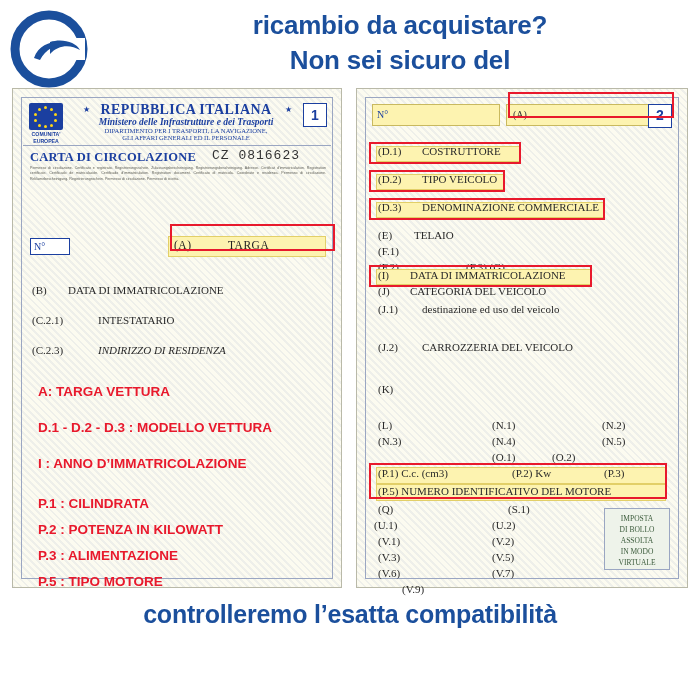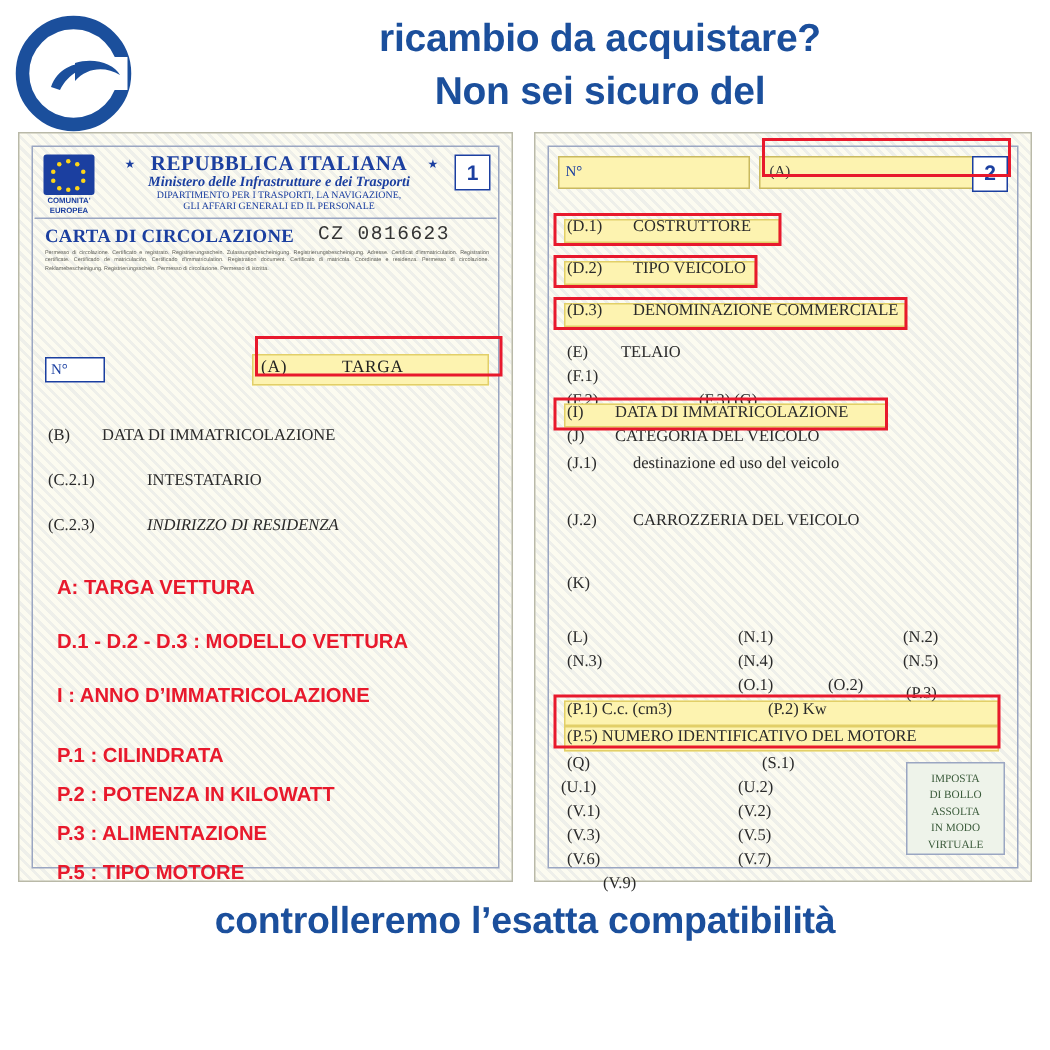--- a/index.html
+++ b/index.html
@@ -430,21 +430,21 @@
     <div class="frow" style="left:12px; top:337px;">(N.3)</div>
     <div class="frow" style="left:126px; top:337px;">(N.4)</div>
     <div class="frow" style="left:236px; top:337px;">(N.5)</div>
 
     <div class="frow" style="left:126px; top:353px;">(O.1)</div>
     <div class="frow" style="left:186px; top:353px;">(O.2)</div>
 
     <div class="hl" style="left:10px; top:369px; width:290px; height:17px;"></div>
     <div class="frow" style="left:12px; top:369px;">(P.1) C.c. (cm3)</div>
     <div class="frow" style="left:146px; top:369px;">(P.2) Kw</div>
-    <div class="frow" style="left:238px; top:358px;font-family:Liberation Serif, serif;">(P.3)</div>
+    <div class="frow" style="left:238px; top:369px;font-family:Liberation Serif, serif;">(P.3)</div>
 
     <div class="hl" style="left:10px; top:386px; width:290px; height:17px;"></div>
     <div class="frow" style="left:12px; top:387px;">(P.5) NUMERO IDENTIFICATIVO DEL MOTORE</div>
 
     <div class="frow" style="left:12px; top:405px;">(Q)</div>
     <div class="frow" style="left:126px; top:405px;padding-left:16px;">(S.1)</div>
 
     <div class="frow" style="left:8px; top:421px;">(U.1)</div>
     <div class="frow" style="left:126px; top:421px;">(U.2)</div>
 

